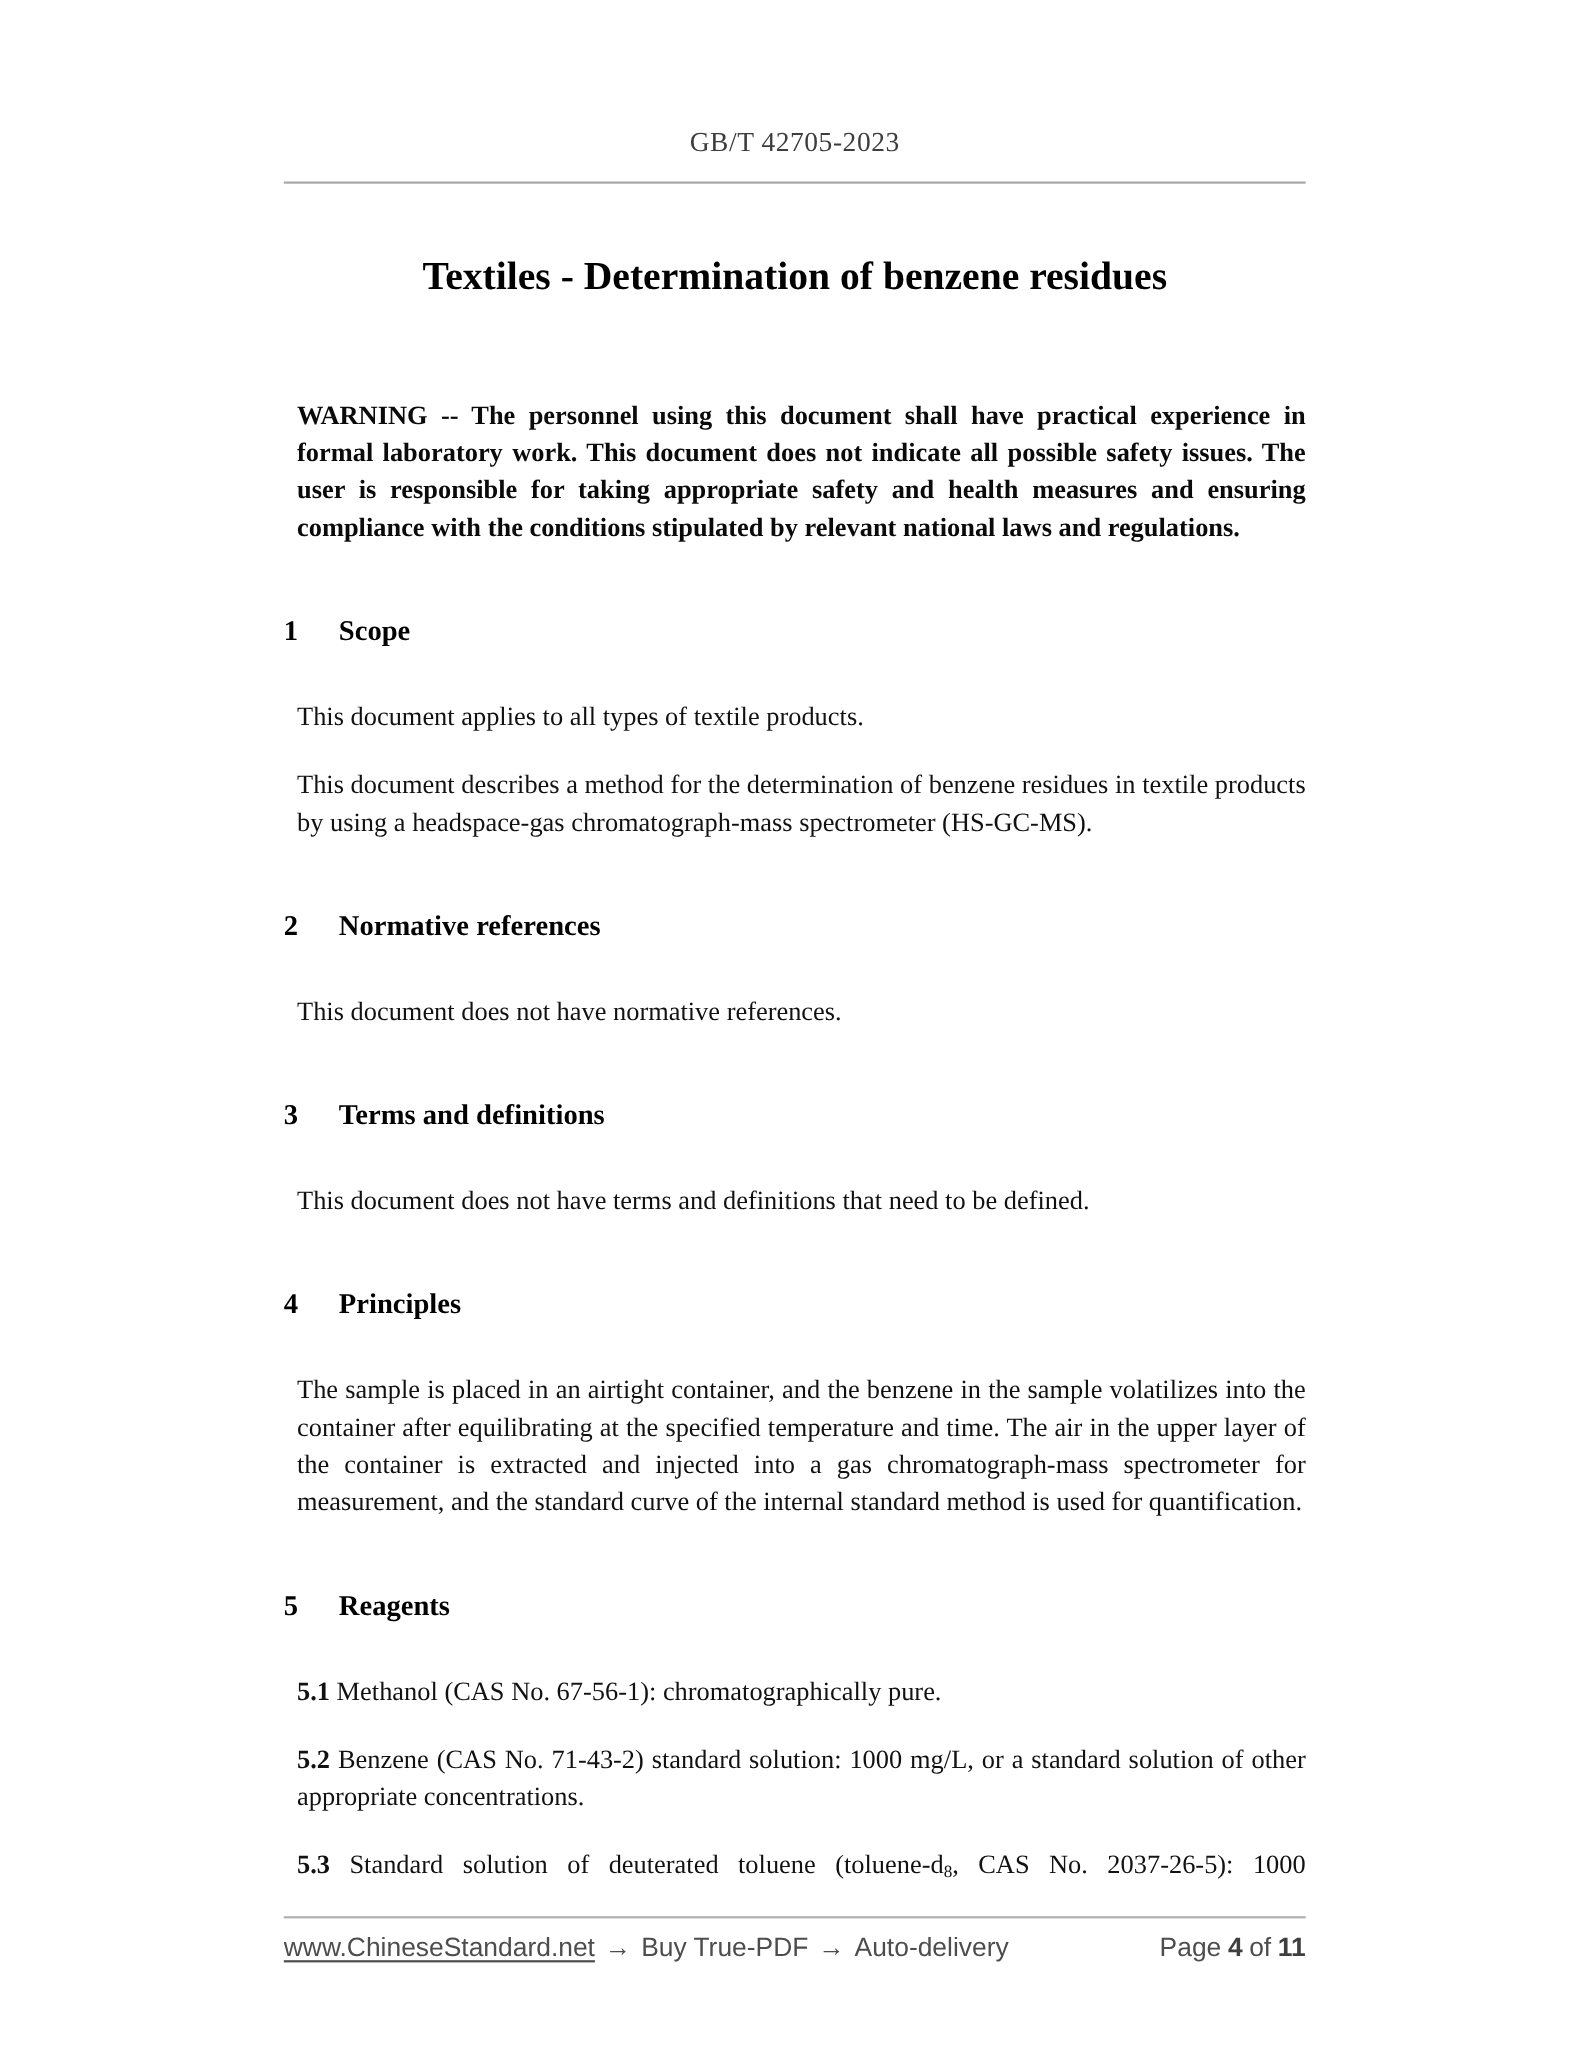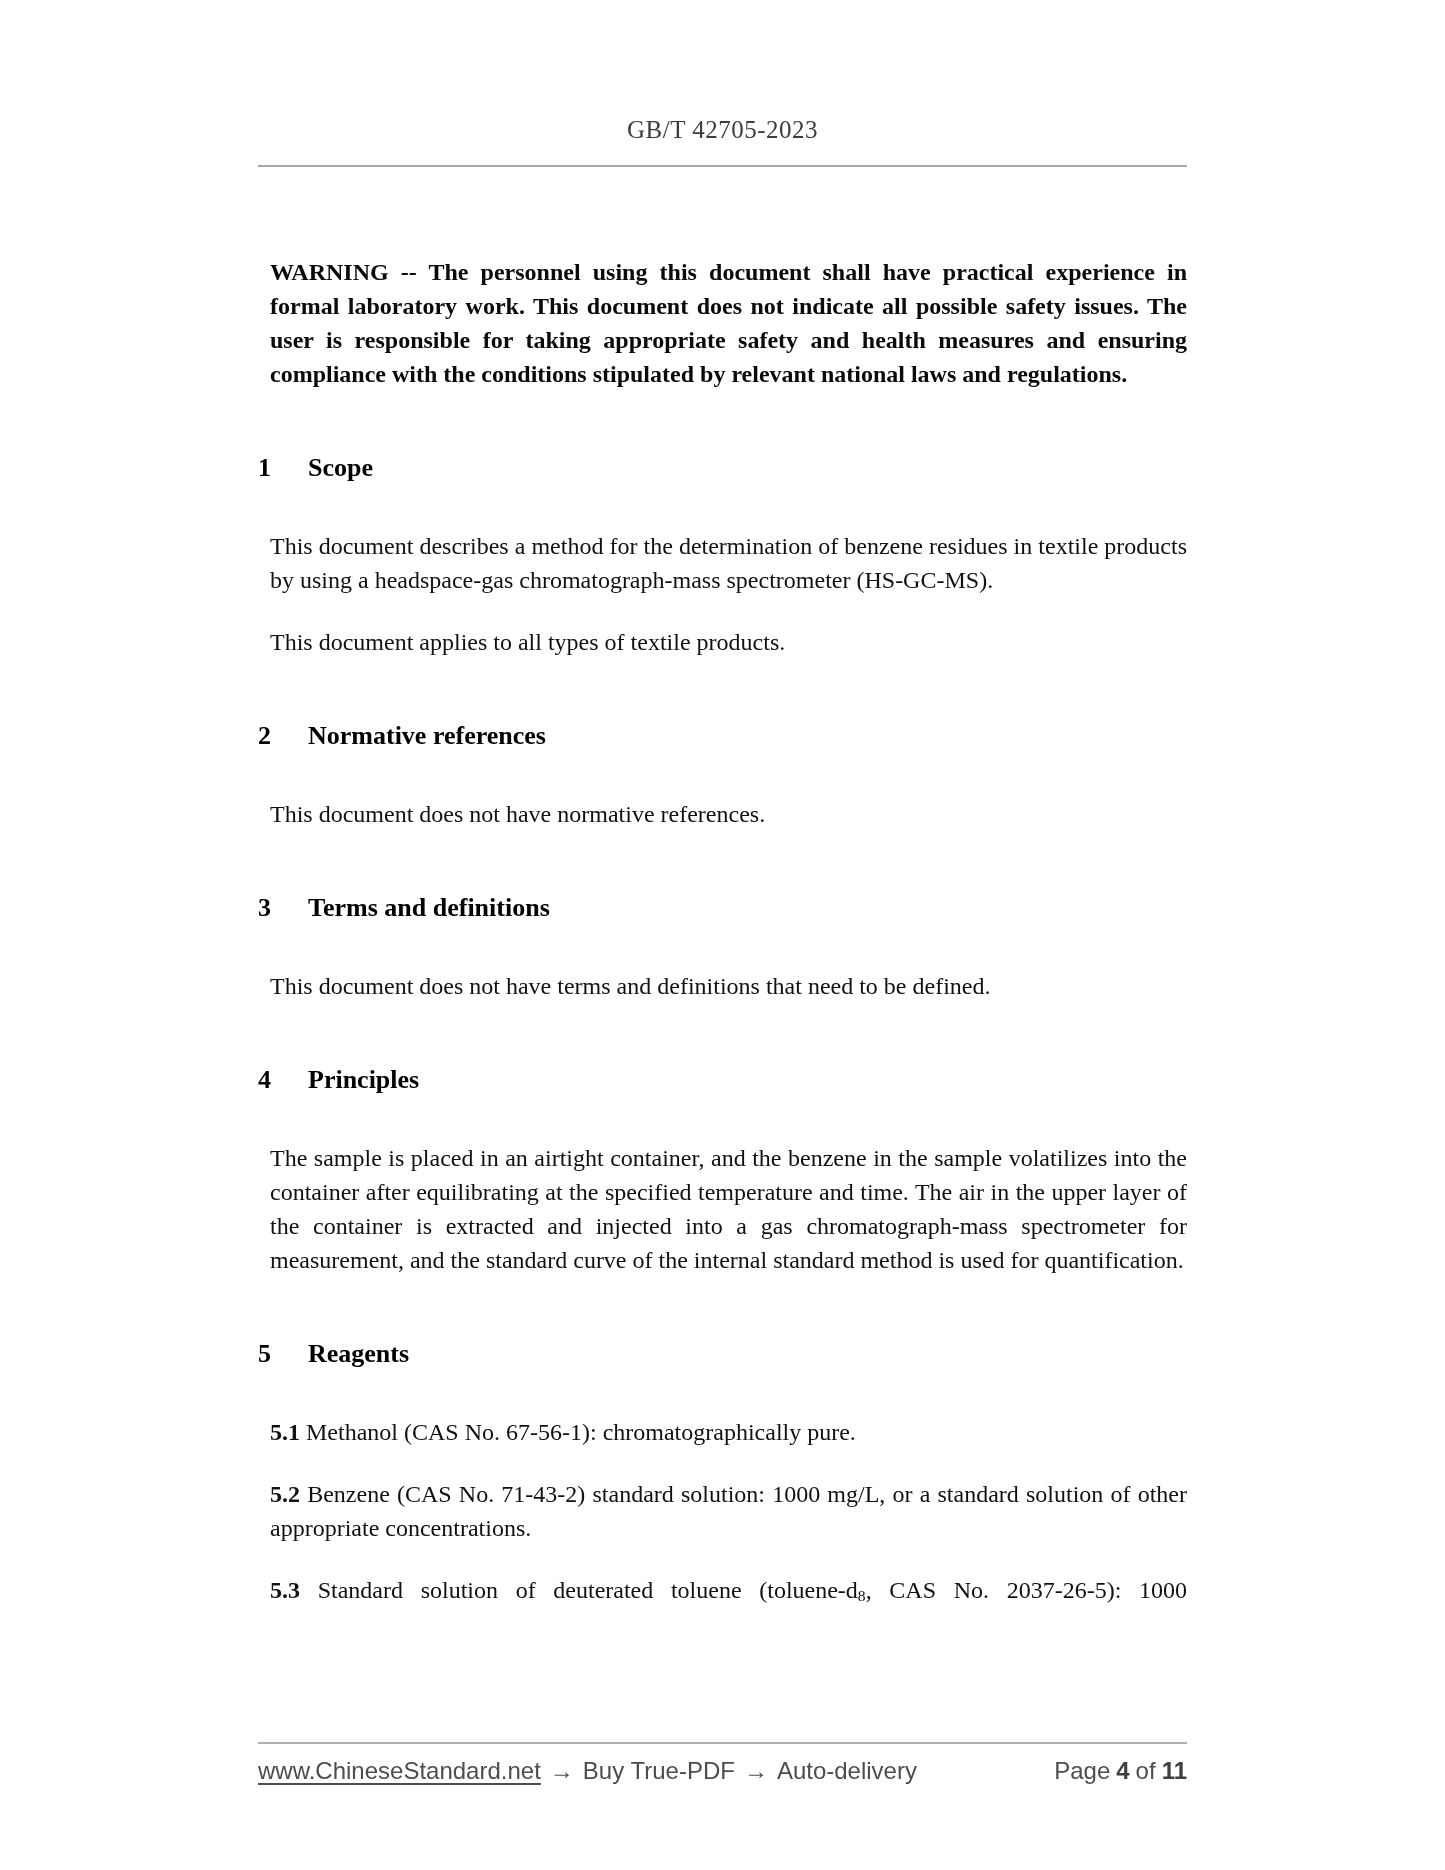--- a/index.html
+++ b/index.html
@@ -117,26 +117,27 @@
   }
 </style>
 </head>
 <body>
 
 <div class="content">
 
   <div class="std-code">GB/T 42705-2023</div>
   <div class="header-rule"></div>
 
+  <h1 class="doc-title">Textiles - Determination of benzene residues</h1>
 
   <p class="para warning">WARNING -- The personnel using this document shall have practical experience in formal laboratory work. This document does not indicate all possible safety issues. The user is responsible for taking appropriate safety and health measures and ensuring compliance with the conditions stipulated by relevant national laws and regulations.</p>
 
   <h2 class="section-heading"><span class="sec-num">1</span><span class="sec-title">Scope</span></h2>
+  <p class="para">This document applies to all types of textile products.</p>
   <p class="para">This document describes a method for the determination of benzene residues in textile products by using a headspace-gas chromatograph-mass spectrometer (HS-GC-MS).</p>
-  <p class="para">This document applies to all types of textile products.</p>
 
   <h2 class="section-heading"><span class="sec-num">2</span><span class="sec-title">Normative references</span></h2>
   <p class="para">This document does not have normative references.</p>
 
   <h2 class="section-heading"><span class="sec-num">3</span><span class="sec-title">Terms and definitions</span></h2>
   <p class="para">This document does not have terms and definitions that need to be defined.</p>
 
   <h2 class="section-heading"><span class="sec-num">4</span><span class="sec-title">Principles</span></h2>
   <p class="para">The sample is placed in an airtight container, and the benzene in the sample volatilizes into the container after equilibrating at the specified temperature and time. The air in the upper layer of the container is extracted and injected into a gas chromatograph-mass spectrometer for measurement, and the standard curve of the internal standard method is used for quantification.</p>
 

